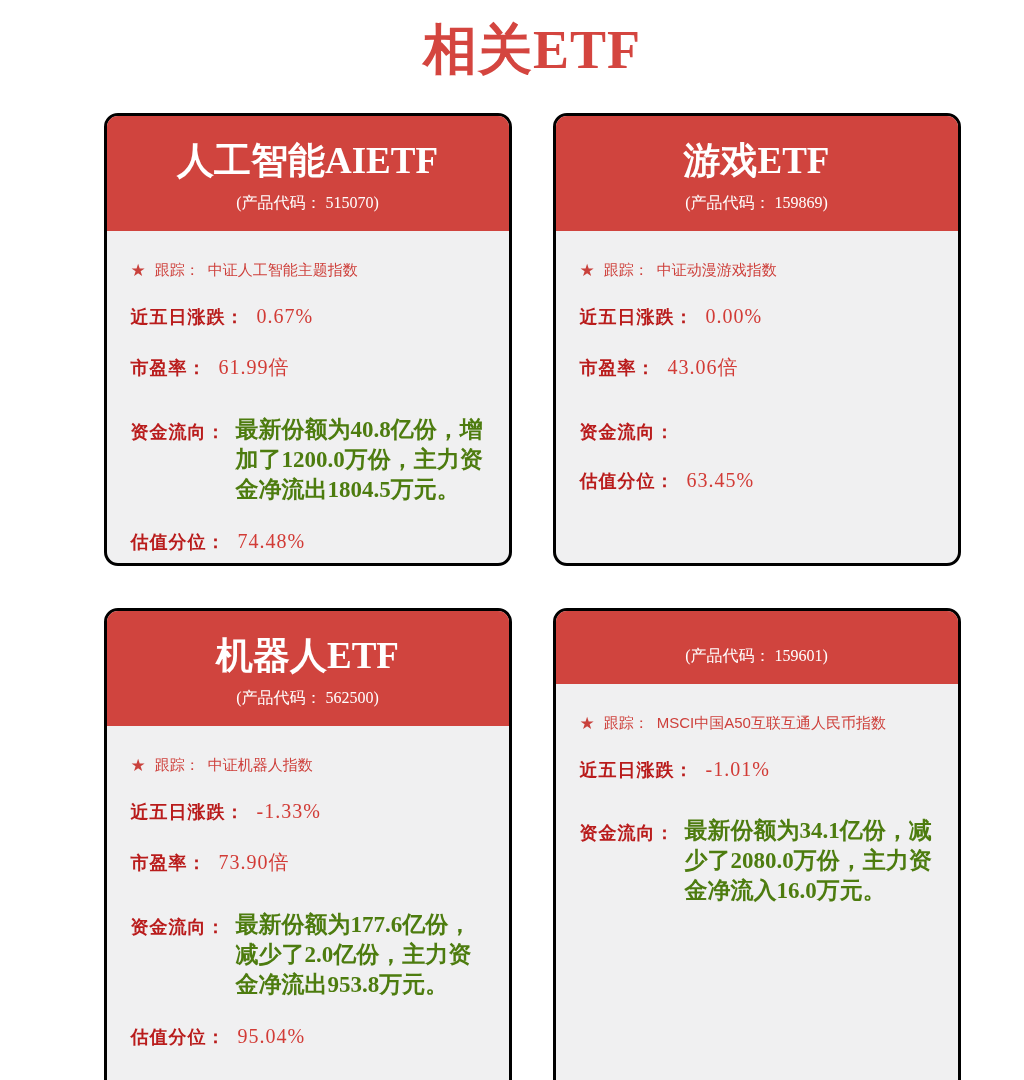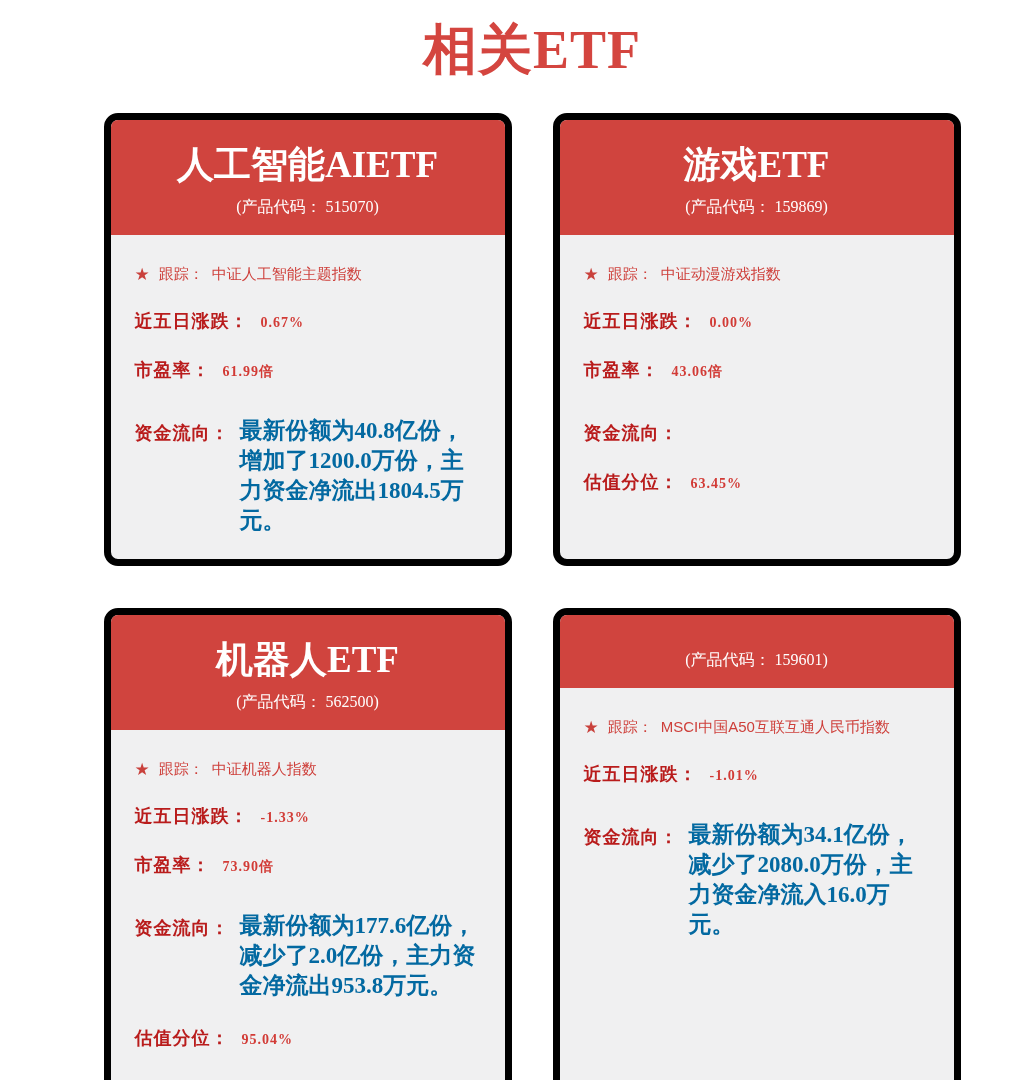--- a/index.html
+++ b/index.html
@@ -21,21 +21,21 @@
   .grid{
     margin-top:26px;
     display:grid;
     grid-template-columns:408px 408px;
     column-gap:41px;
     row-gap:42px;
     justify-content:center;
   }
 
   .card{
-    border:7px solid #000000;
+    border:3px solid #000000;
     border-radius:14px;
     background:#F0F0F1;
     overflow:hidden;
   }
   .card.row1{ height:453px; }
   .card.row2{ height:560px; }
 
   .card-header{
     background:#D0443E;
     color:#ffffff;
@@ -73,39 +73,39 @@
   }
   .metric-label{
     font-size:18px;
     font-weight:bold;
     color:#b91c1c;
     letter-spacing:1px;
     white-space:nowrap;
   }
   .metric-value{
     font-family:"Liberation Serif","DejaVu Serif",serif;
-    font-size:14px;
-    font-weight:bold;
+    font-size:20px;
+    font-weight:normal;
     color:#D23B36;
     margin-left:12px;
     letter-spacing:1px;
   }
 
   .flow{
     display:flex;
     align-items:flex-start;
     margin-top:34px;
   }
   .flow .metric-label{ margin-top:5px; }
   .flow-value{
     font-family:"Liberation Serif","DejaVu Serif",serif;
     font-size:23px;
     line-height:30px;
     font-weight:bold;
-    color:#0369a1;
+    color:#4d7c0f;
     margin-left:10px;
     flex:1;
   }
 </style>
 </head>
 <body>
 
 <div class="page">
 
   <div class="page-title">相关ETF</div>

